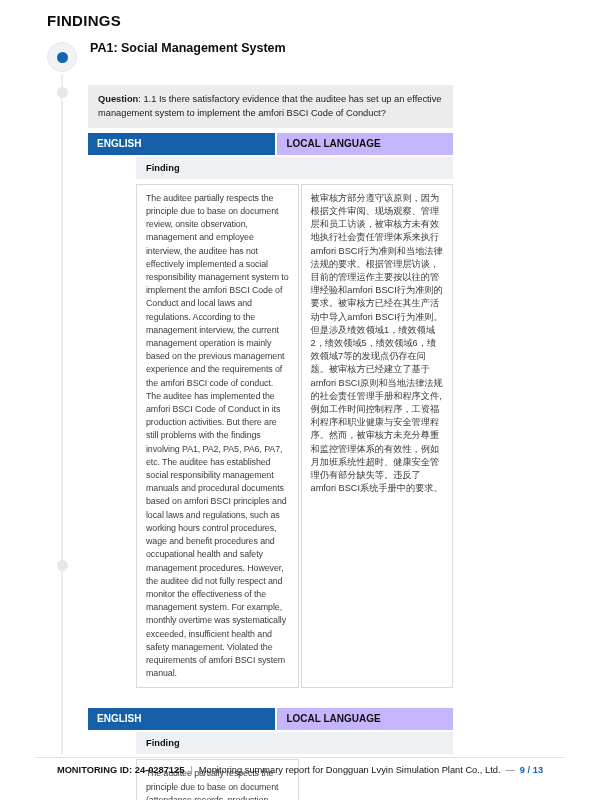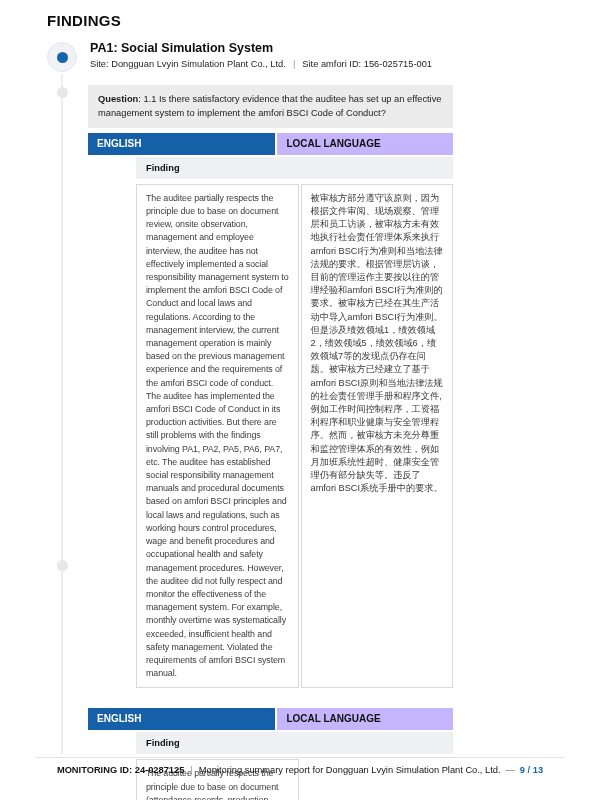--- a/index.html
+++ b/index.html
@@ -78,24 +78,21 @@
 <div class="findings-title">FINDINGS</div>
 
 <div class="timeline-line"></div>
 <div class="section-icon">
   <div class="dot"></div>
 </div>
 <div class="node-dot n1"></div>
 <div class="node-dot n2"></div>
 
 <div class="section-head">
-  <div class="section-title">PA1: Social Simulation System</div>
-  <div class="site-line">
-    <span>Site: Dongguan Lvyin Simulation Plant Co., Ltd.</span><span class="sep">|</span><span>Site amfori ID: 156-025715-001</span>
-  </div>
+  <div class="section-title">PA1: Social Management System</div>
 </div>
 
 <div class="content">
 
   <div class="table-block">
     <div class="question">
       <span class="q-label">Question</span><span>: 1.1 Is there satisfactory evidence that the auditee has set up an effective management system to implement the amfori BSCI Code of Conduct?</span>
     </div>
     <div class="cols-header">
       <div class="col-head en">ENGLISH</div>

